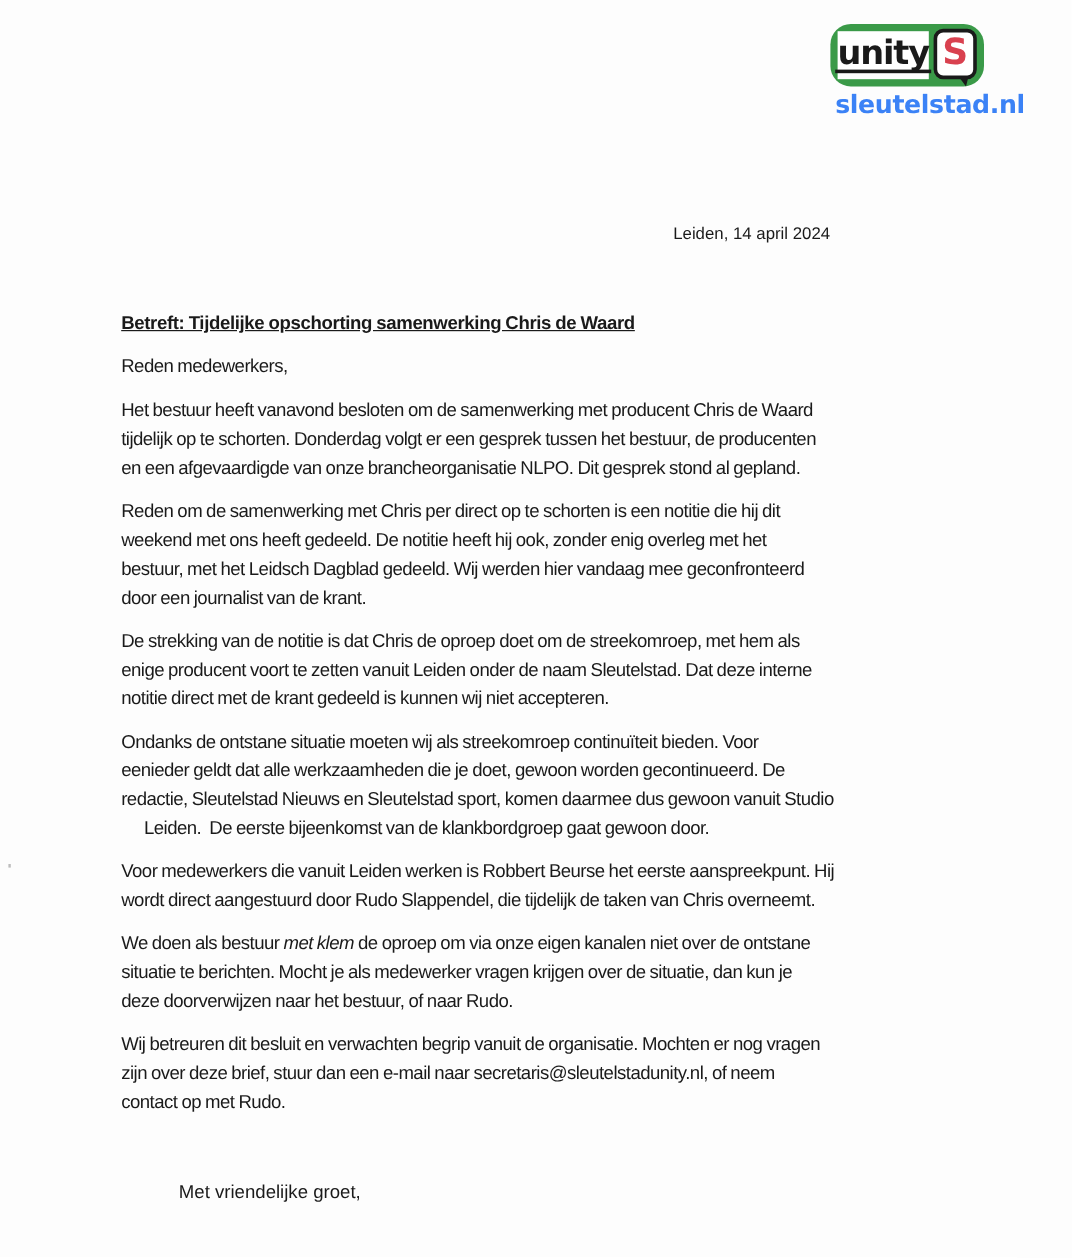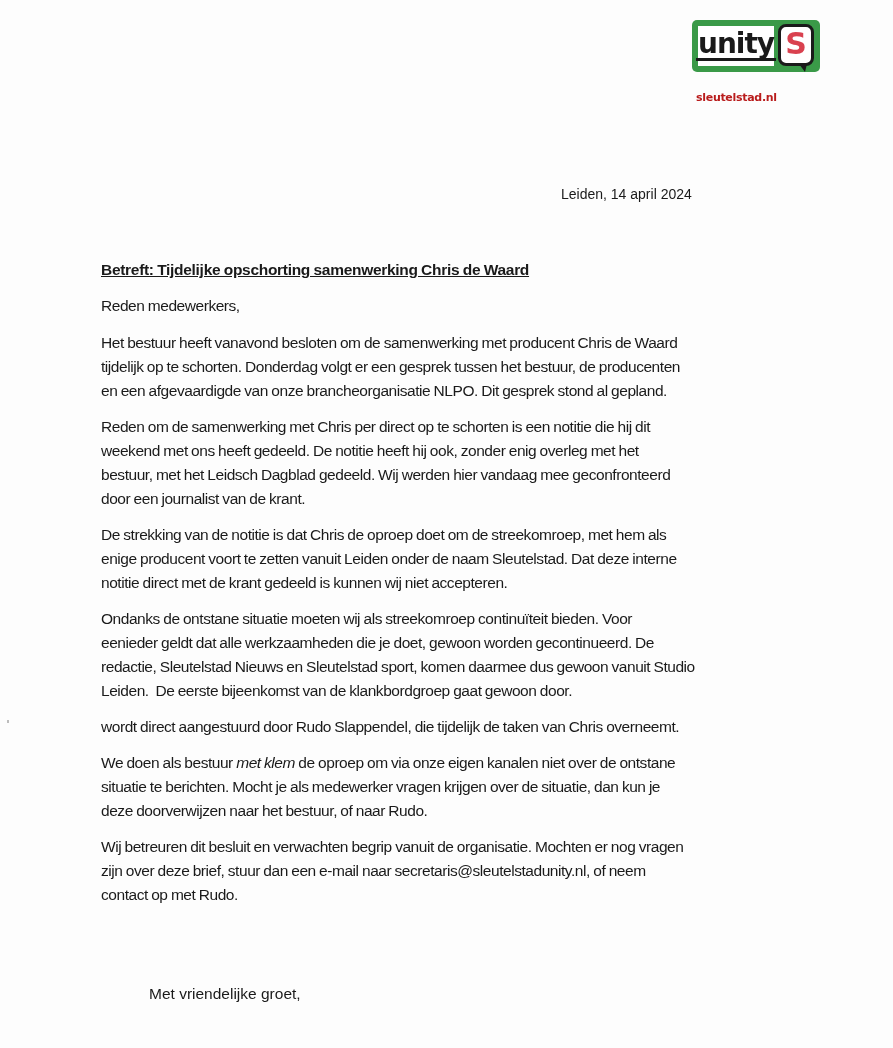--- a/index.html
+++ b/index.html
@@ -29,21 +29,21 @@
       top: 20px;
       width: 130px;
       height: 78px;
     }
     .logo-box {
       position: absolute;
       left: 0; top: 0;
       width: 128px;
       height: 52px;
       background: #3a9a48;
-      border-radius: 5px;
+      border-radius: 17px;
     }
     .logo-unity {
       position: absolute;
       left: 6px; top: 6px;
       width: 76px;
       height: 40px;
       background: #ffffff;
       display: flex;
       align-items: center;
       justify-content: center;
@@ -86,25 +86,25 @@
       font-family: "DejaVu Sans", sans-serif;
       font-weight: bold;
       font-size: 30px;
       color: #d9414f;
       line-height: 1;
       margin-top: -2px;
     }
     .logo-domain {
       position: absolute;
       left: 4px;
-      top: 71px;
+      top: 55px;
       font-family: "DejaVu Sans", sans-serif;
       font-weight: bold;
-      font-size: 11px;
-      color: #b91c1c;
+      font-size: 21px;
+      color: #3b82f6;
       letter-spacing: -0.3px;
     }
     
     .date {
       position: absolute;
       left: 561px;
       top: 186px;
       font-size: 14px;
     }
     .content {
@@ -198,24 +198,25 @@
     <p class="para">
       <span class="line">De strekking van de notitie is dat Chris de oproep doet om de streekomroep, met hem als</span>
       <span class="line">enige producent voort te zetten vanuit Leiden onder de naam Sleutelstad. Dat deze interne</span>
       <span class="line">notitie direct met de krant gedeeld is kunnen wij niet accepteren.</span>
     </p>
 
     <p class="para">
       <span class="line">Ondanks de ontstane situatie moeten wij als streekomroep continuïteit bieden. Voor</span>
       <span class="line">eenieder geldt dat alle werkzaamheden die je doet, gewoon worden gecontinueerd. De</span>
       <span class="line">redactie, Sleutelstad Nieuws en Sleutelstad sport, komen daarmee dus gewoon vanuit Studio</span>
-      <span class="line" style="white-space: pre;">Leiden.  De eerste bijeenkomst van de klankbordgroep gaat gewoon door.</span>
-    </p>
-
-    <p class="para">
+      <span class="line" style="white-space: pre; margin-left: 19px;">Leiden.  De eerste bijeenkomst van de klankbordgroep gaat gewoon door.</span>
+    </p>
+
+    <p class="para">
+      <span class="line">Voor medewerkers die vanuit Leiden werken is Robbert Beurse het eerste aanspreekpunt. Hij</span>
       <span class="line">wordt direct aangestuurd door Rudo Slappendel, die tijdelijk de taken van Chris overneemt.</span>
     </p>
 
     <p class="para">
       <span class="line"><span style="white-space: pre; margin-top: 44px;">We doen als bestuur </span><em>met klem</em><span style="white-space: pre;"> de oproep om via onze eigen kanalen niet over de ontstane</span></span>
       <span class="line">situatie te berichten. Mocht je als medewerker vragen krijgen over de situatie, dan kun je</span>
       <span class="line">deze doorverwijzen naar het bestuur, of naar Rudo.</span>
     </p>
 
     <p class="para">

